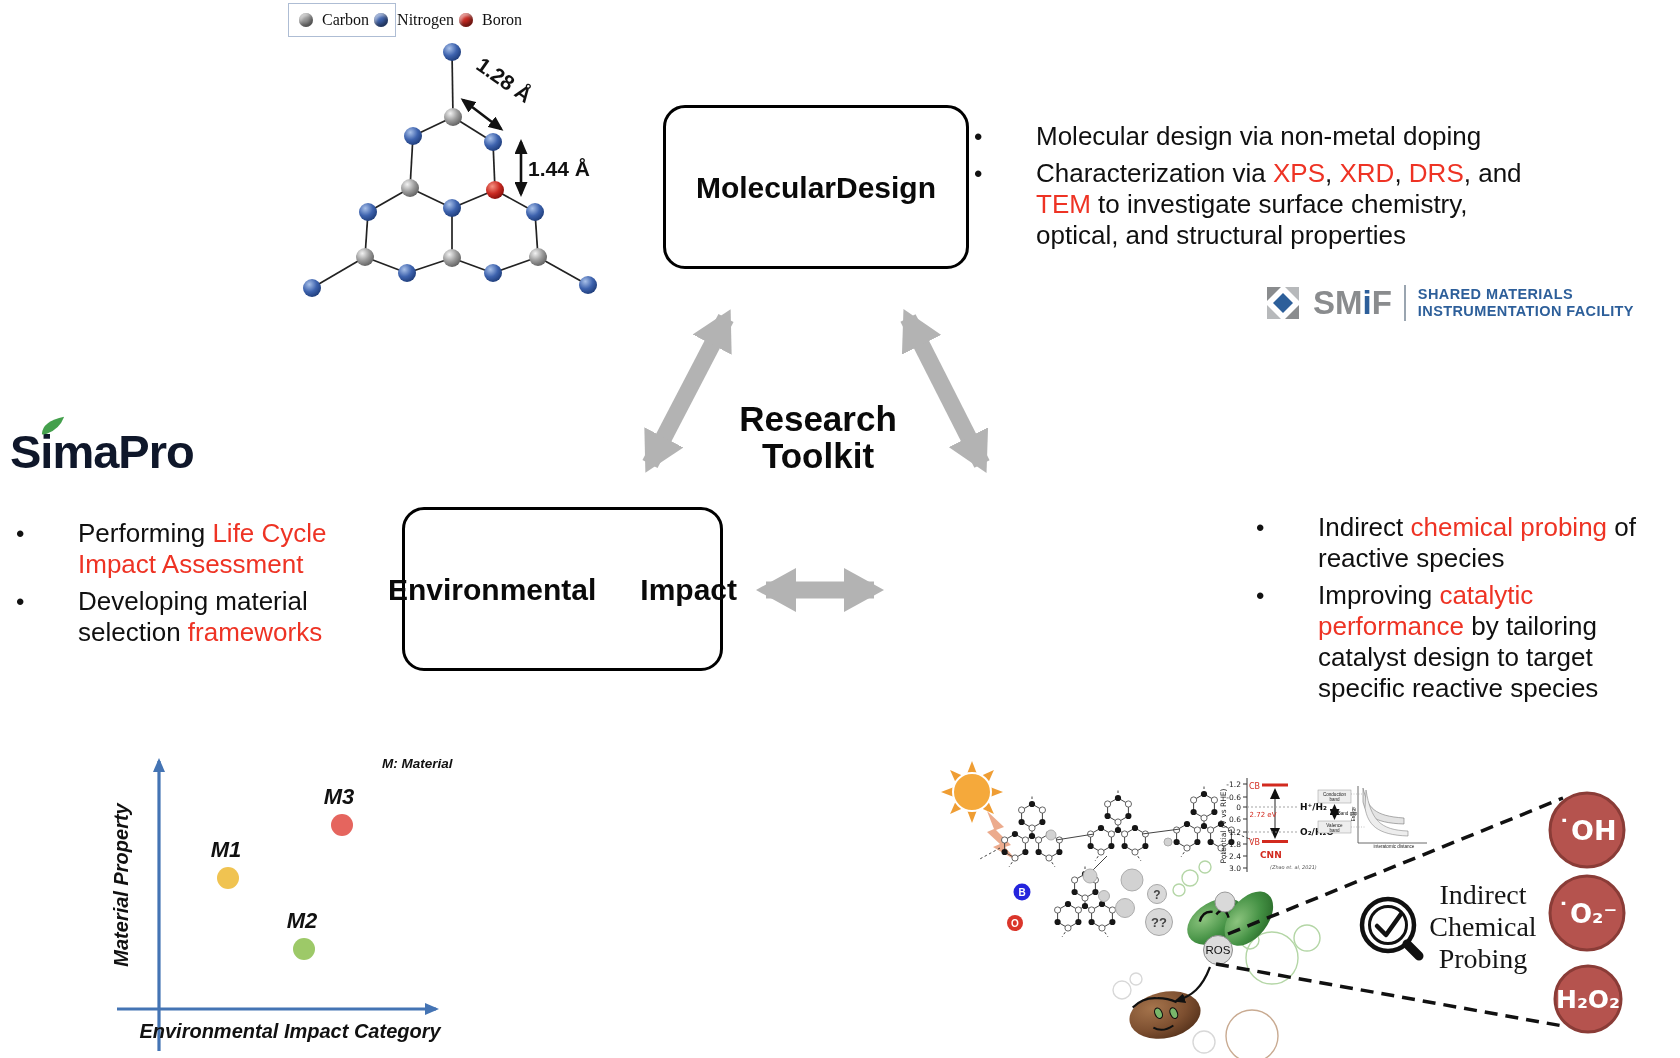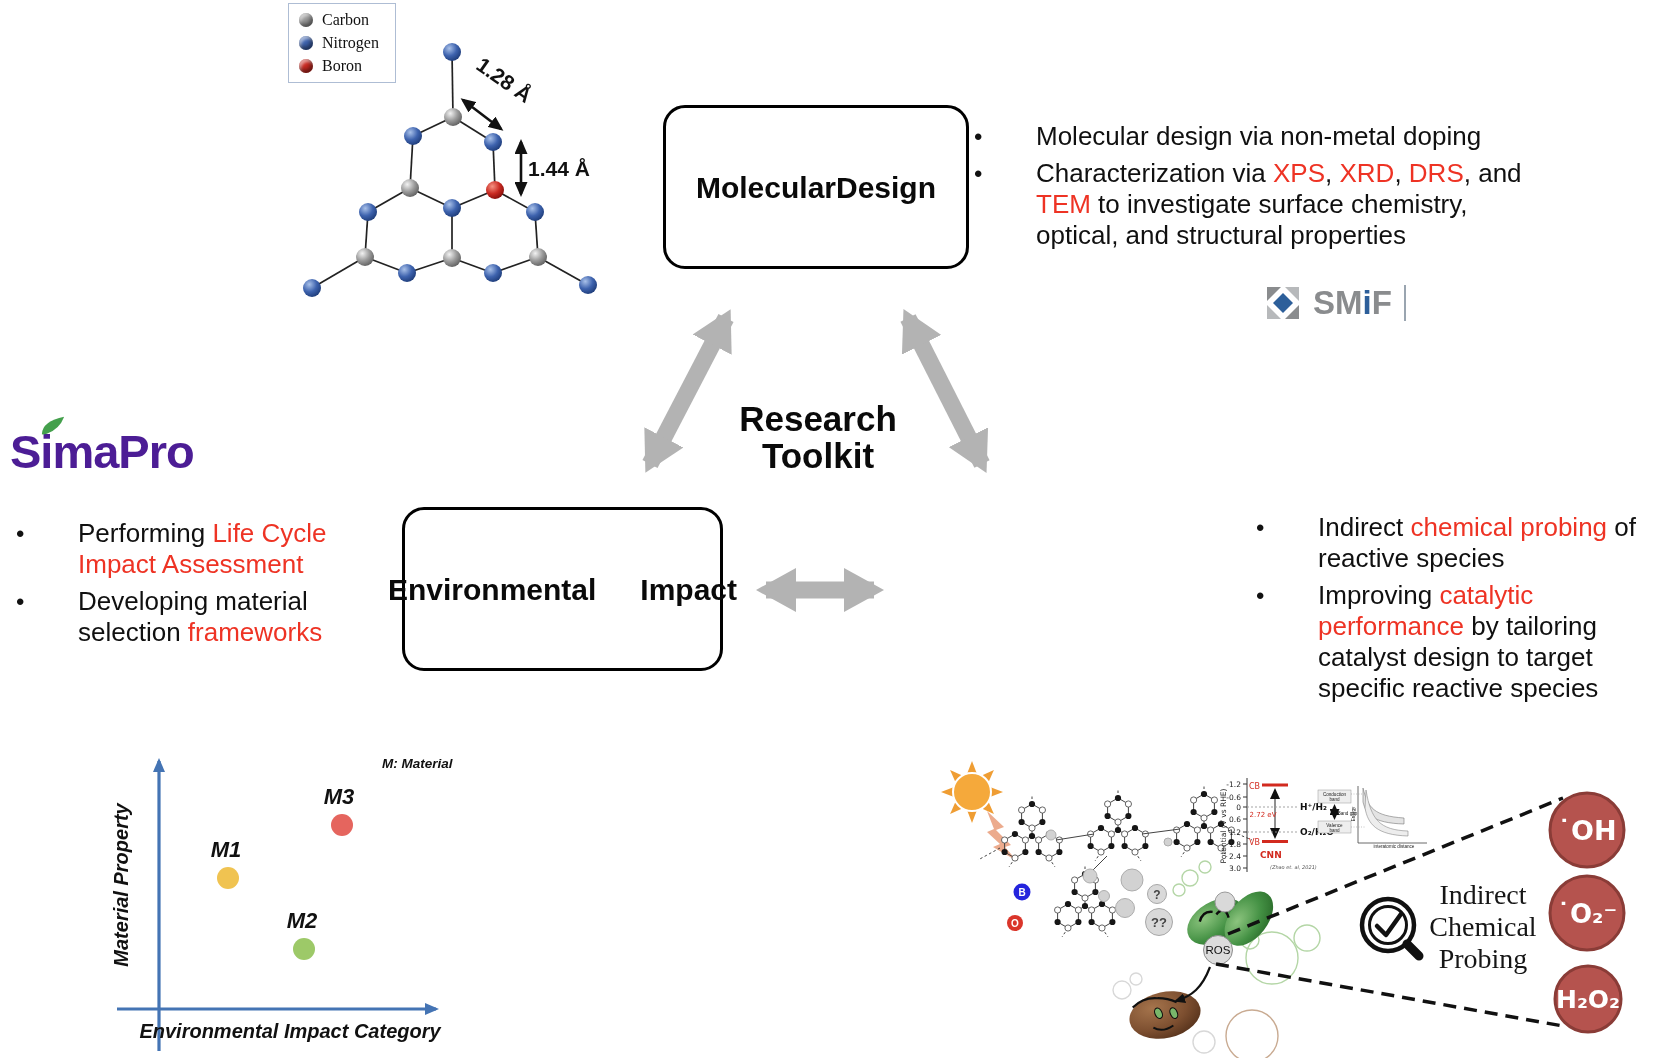--- a/index.html
+++ b/index.html
@@ -1,36 +1,36 @@
 <!DOCTYPE html>
 <html><head>
 <meta charset="utf-8">
 <style>
   html,body{margin:0;padding:0;background:#fff;}
   body{font-family:"Liberation Sans","DejaVu Sans",sans-serif;}
   .stage{position:relative;width:1680px;height:1058px;background:#fff;overflow:hidden;}
   .abs{position:absolute;}
   .rd{color:#ee3324;}
   
-  .legend{border:1.5px solid #aebdd4;background:#fff;padding:7px 10px;display:flex;flex-direction:column;gap:5px;}
+  .legend{border:1.5px solid #aebdd4;background:#fff;padding:7px 10px;display:flex;flex-direction:row;gap:5px;}
   .legend .row{display:flex;align-items:center;gap:9px;}
   .legend .ball{width:14px;height:14px;border-radius:50%;box-shadow:inset -2px -3px 4px rgba(0,0,0,.5),inset 2px 3px 3px rgba(255,255,255,.55);}
   .legend .lab{font-family:"Liberation Serif","DejaVu Serif",serif;font-size:16px;color:#111;}
   
   .box{position:absolute;border:3.5px solid #000;border-radius:22px;background:#fff;display:flex;flex-direction:row;align-items:center;justify-content:center;text-align:center;font-size:30px;line-height:39px;font-weight:600;color:#0a0a0a;}
   
   .bullets{position:absolute;}
   .bul{display:flex;margin-bottom:6px;}
   .bul .dot{flex:0 0 62px;padding-left:6px;font-size:24px;line-height:31px;color:#111;}
   .btxt{font-size:26px;line-height:31px;color:#101010;}
   
   .toolkit{position:absolute;text-align:center;font-size:35px;line-height:37px;font-weight:600;color:#0a0a0a;}
   
   .simapro{position:absolute;}
-  .simapro .word{font-size:47px;font-weight:bold;color:#4c1d95;letter-spacing:-1px;}
+  .simapro .word{font-size:47px;font-weight:bold;color:#0f172a;letter-spacing:-1px;}
   .simapro .leaf{position:absolute;left:30px;top:-7px;}
   
   .smif{position:absolute;display:flex;align-items:center;gap:12px;}
   .smif .word{font-size:33px;font-weight:bold;color:#8a8c8e;letter-spacing:0px;}
   .smif .word .bl{color:#2d5f9a;}
   .smif .div{width:2px;height:36px;background:#9aa5b0;}
   .smif .tag{font-size:14.5px;line-height:17px;font-weight:bold;color:#2d5f9a;letter-spacing:.4px;}
   
   svg{display:block;}
   .hx{fill:none;stroke:#444;stroke-width:1;}
@@ -163,20 +163,24 @@
   <div class="smif" style="left:1265px;top:284px;">
     <svg width="36" height="36" viewBox="0 0 36 36">
       <polygon points="2,2 16,2 2,16" fill="#8a8c8e"></polygon>
       <polygon points="20,2 34,2 34,16" fill="#b7b9bb"></polygon>
       <polygon points="34,20 34,34 20,34" fill="#8a8c8e"></polygon>
       <polygon points="16,34 2,34 2,20" fill="#b7b9bb"></polygon>
       <polygon points="18,8 28,18 18,28 8,18" fill="#2d5f9a"></polygon>
     </svg>
     <div class="word"><span>SM</span><span class="bl">i</span><span>F</span></div>
     <div class="div"></div>
+    <div class="tag">
+      <div>SHARED MATERIALS</div>
+      <div>INSTRUMENTATION FACILITY</div>
+    </div>
   </div>
 
   <div class="simapro" style="left:10px;top:424px;">
     <svg class="leaf" width="27" height="17" viewBox="0 0 27 17" style="transform:rotate(-6deg);">
       <path d="M1,16 Q3,3 25,1 Q19,13 6,16 Q3,16.6 1,16 Z" fill="#44a04c"></path>
     </svg>
     <div class="word">SimaPro</div>
   </div>
   <div class="bullets" style="left:10px;top:518px;width:340px;">
     <div class="bul">

